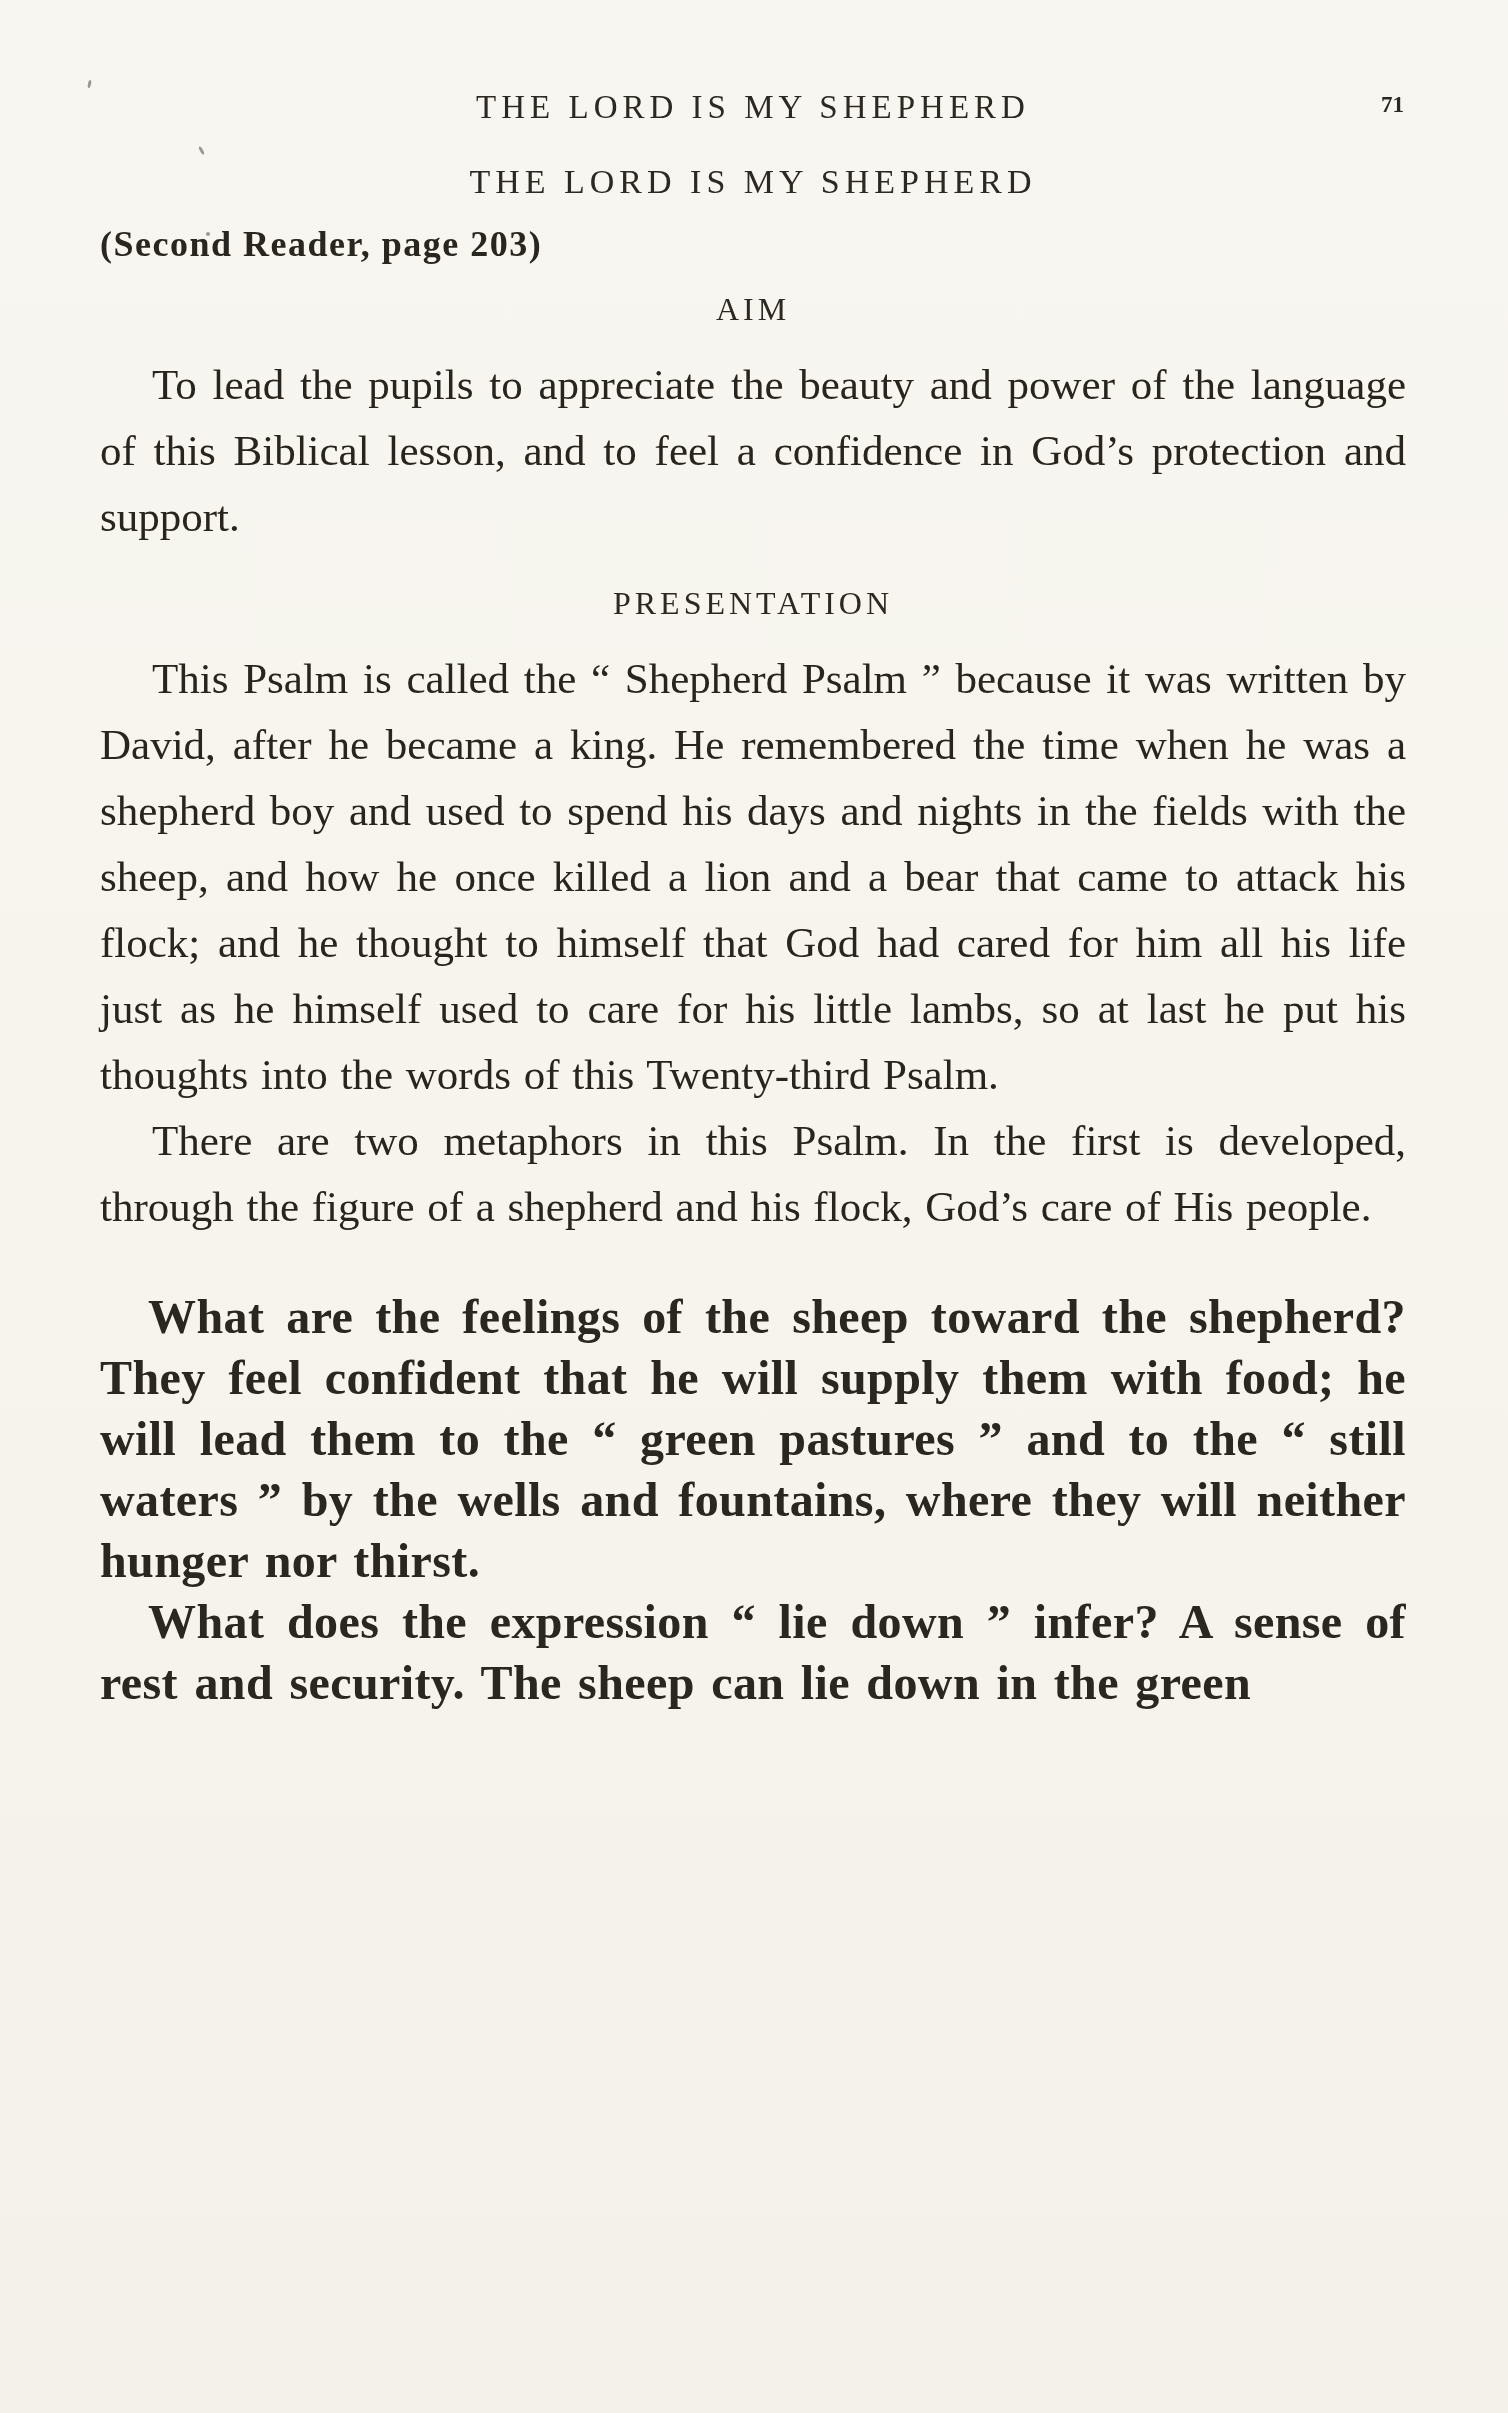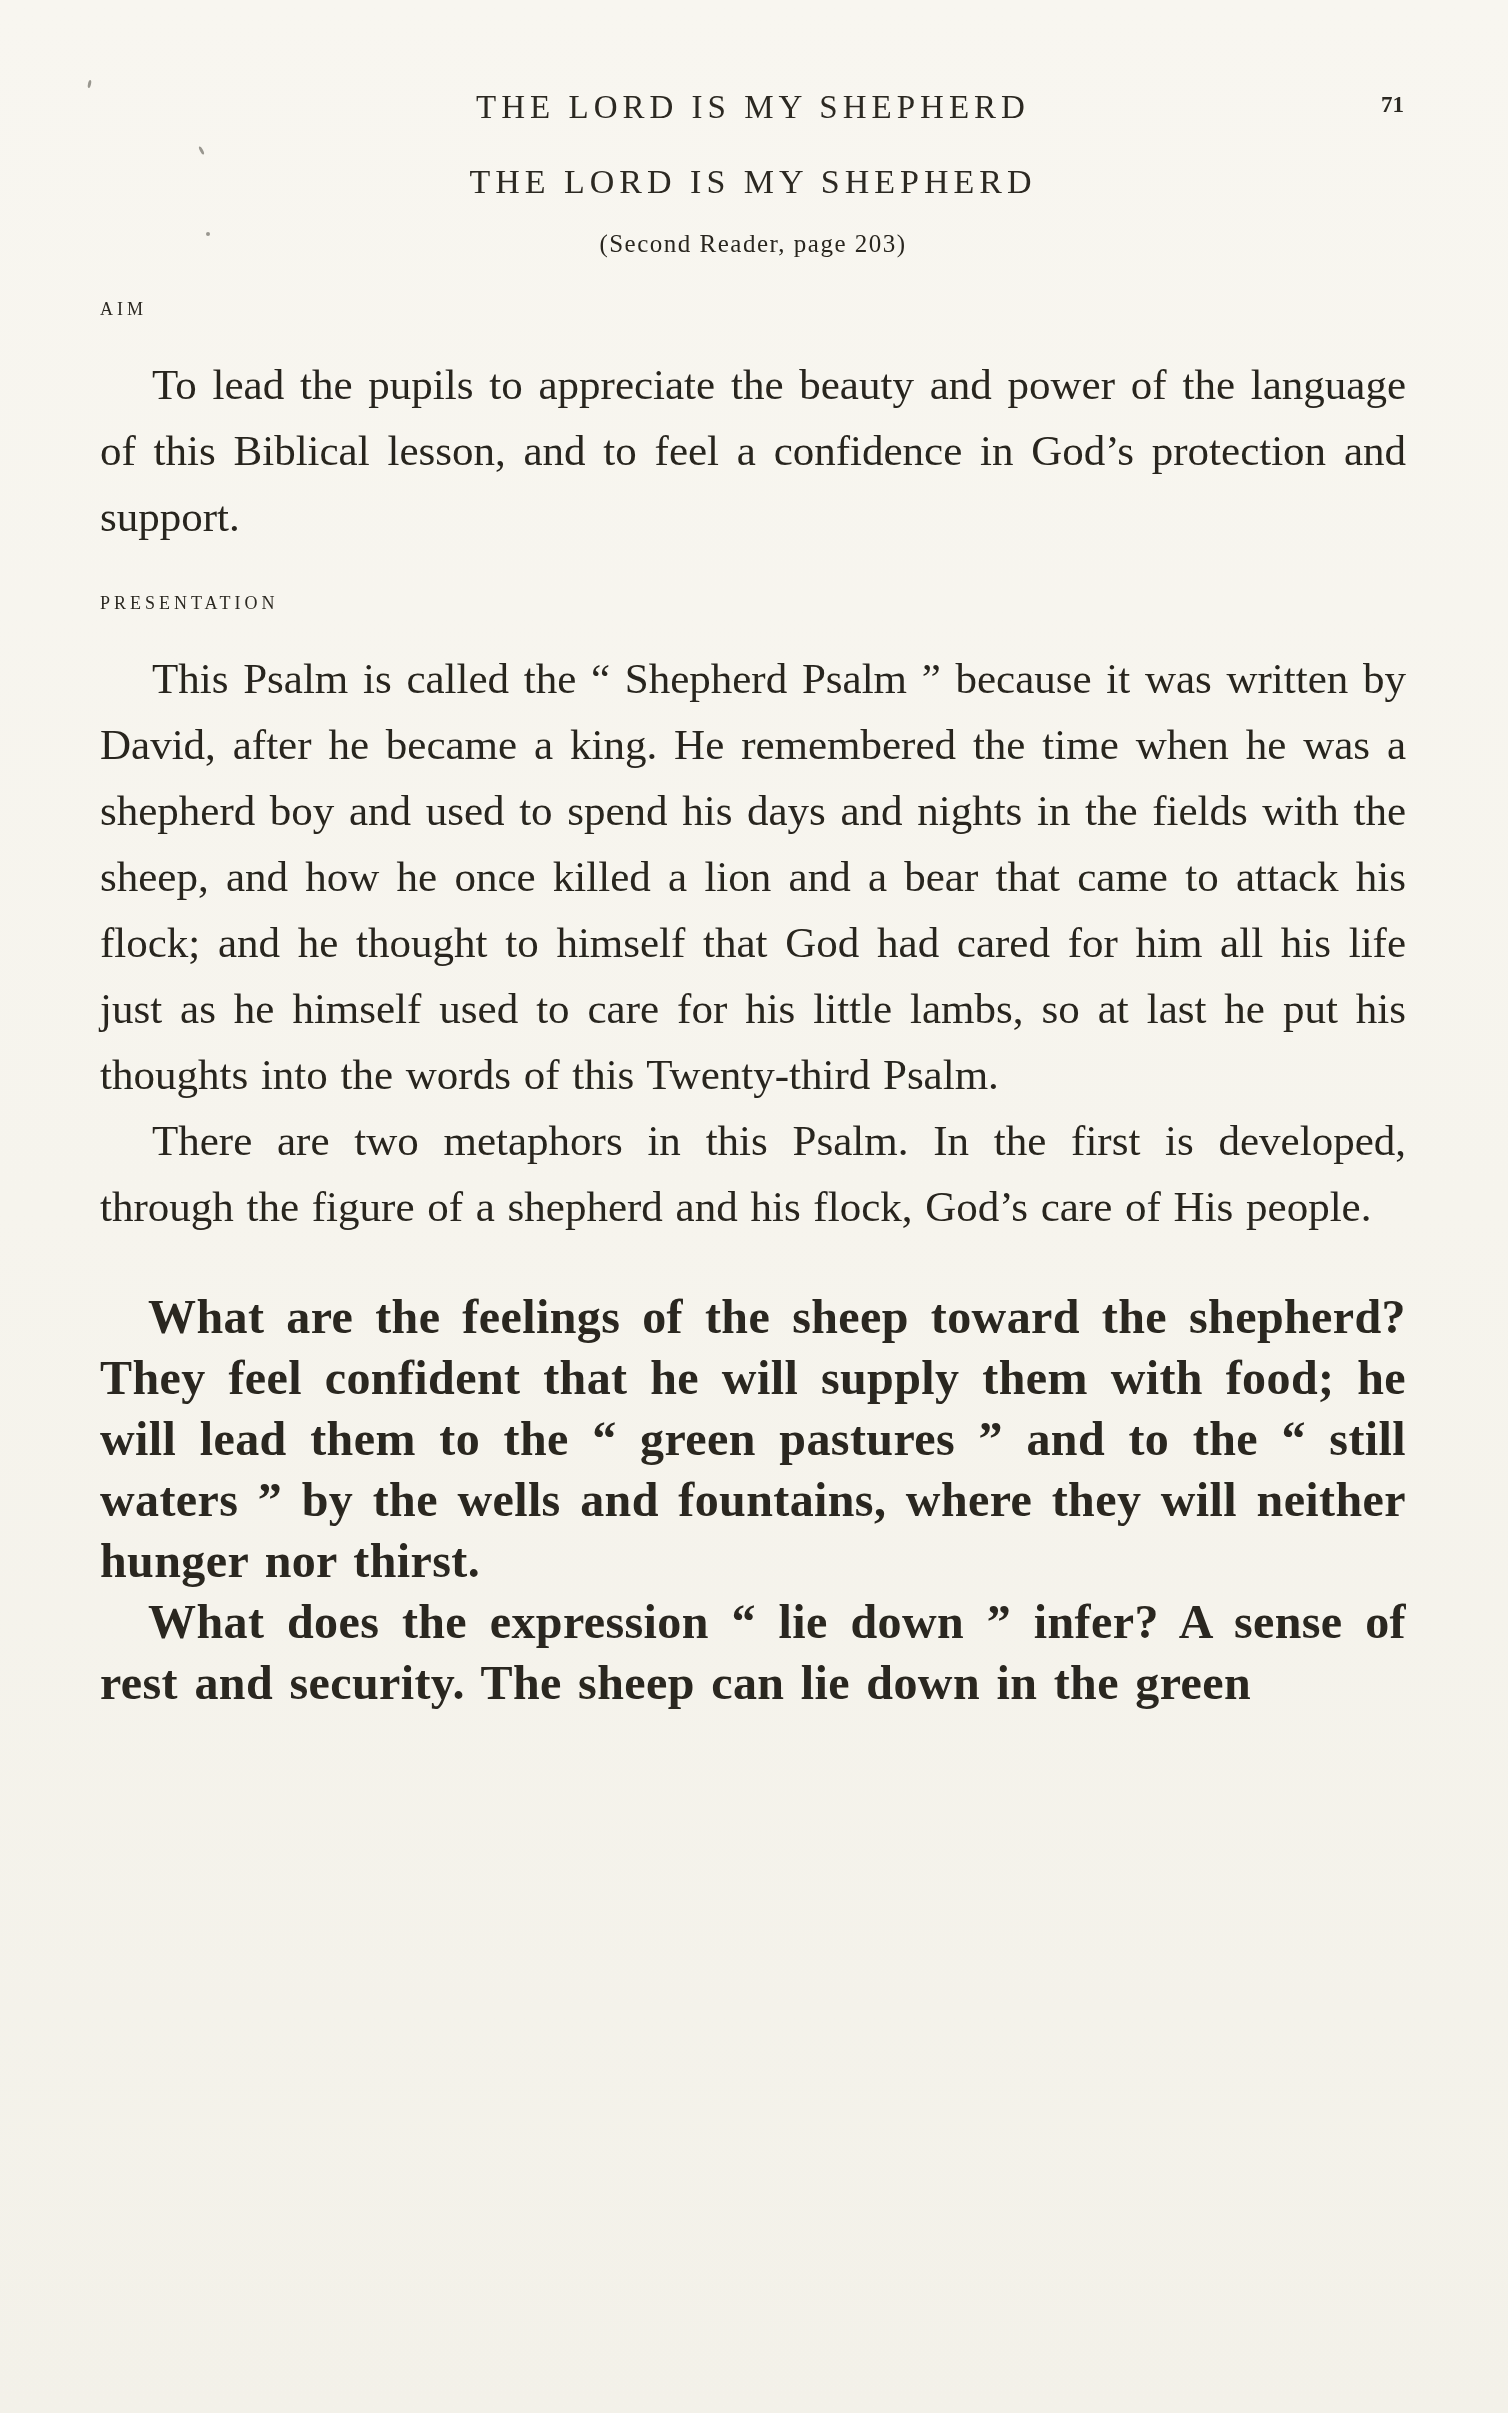--- a/index.html
+++ b/index.html
@@ -37,29 +37,30 @@
   .lesson-title {
     text-align: center;
     font-size: 34px;
     letter-spacing: 5px;
     line-height: 40px;
     margin-bottom: 24px;
     color: #2c2922;
   }
 
   .lesson-subtitle {
-    text-align: center;
-    font-size: 25px;
+    font-size: 36px;
     letter-spacing: 1.5px;
     line-height: 36px;
     margin-bottom: 32px;
+    font-weight: bold;
   }
 
   .section-heading {
-    font-size: 18px;
+    text-align: center;
+    font-size: 32px;
     letter-spacing: 4px;
     line-height: 30px;
     margin-bottom: 28px;
     color: #2c2922;
   }
 
   .body-para {
     font-size: 43px;
     line-height: 66px;
     text-align: justify;

